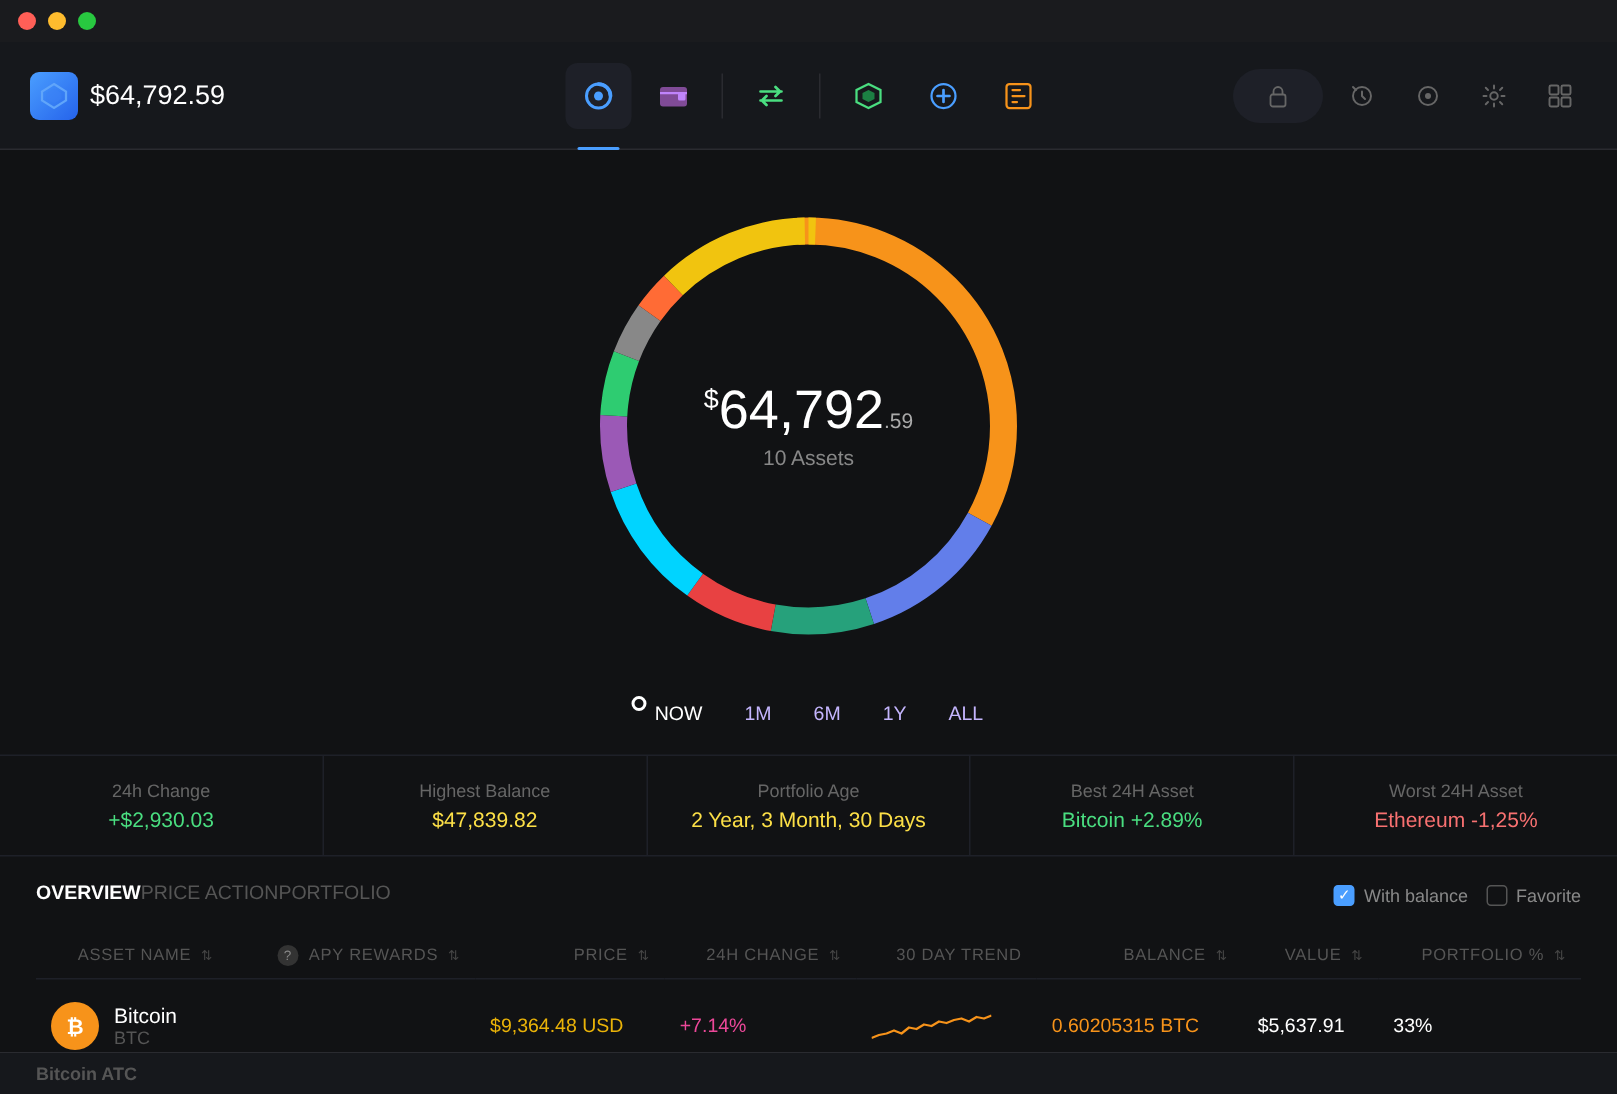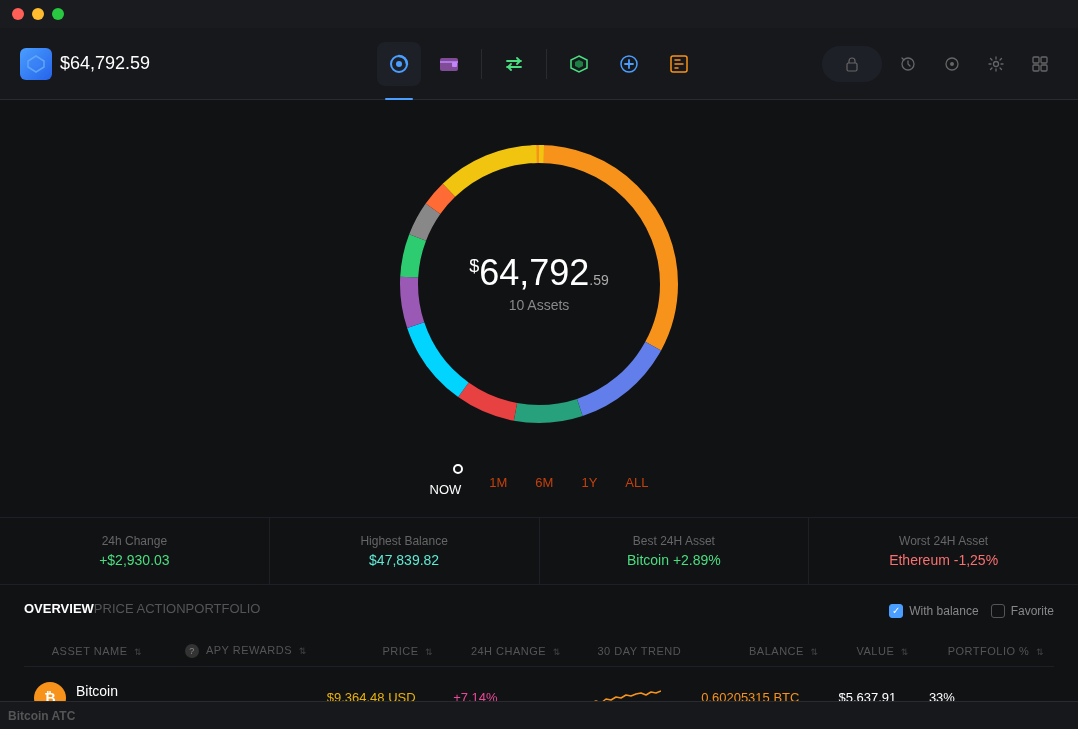--- a/index.html
+++ b/index.html
@@ -159,32 +159,32 @@
 
     
     .time-selector {
       display: flex;
       align-items: center;
       gap: 24px;
       margin-top: 20px;
       margin-bottom: 16px;
     }
     .time-btn {
-      color: #c2410c;
+      color: #c4b5fd;
       font-size: 13px;
       cursor: pointer;
       padding: 4px 2px;
     }
     .time-btn.active {
       color: #fff;
     }
     .time-now {
       display: flex;
-      flex-direction: column;
-      align-items: flex-end;
+      flex-direction: row;
+      align-items: flex-start;
       gap: 4px;
     }
     .time-now-dot {
       width: 10px; height: 10px;
       border-radius: 50%;
       border: 2px solid #fff;
       background: transparent;
     }
 
     
@@ -202,21 +202,21 @@
       border-right: 1px solid #1e2028;
       text-align: center;
     }
     .stat-item:last-child { border-right: none; }
     .stat-label {
       color: #666;
       font-size: 12px;
       margin-bottom: 4px;
     }
     .stat-value {
-      color: #5eead4;
+      color: #fde047;
       font-size: 14px;
       font-weight: 500;
     }
     .stat-value.positive { color: #4ade80; }
     .stat-value.negative { color: #f87171; }
 
     
     .table-section {
       padding: 16px 24px;
     }
@@ -334,21 +334,21 @@
     .bottom-bar {
       position: fixed;
       bottom: 0;
       left: 0;
       right: 0;
       height: 28px;
       background: #16181c;
       border-top: 1px solid #2a2b30;
       display: flex;
       align-items: center;
-      padding: 0 8px;
+      padding: 0 24px;
     }
     .bottom-logo {
       color: #555;
       font-size: 12px;
       font-weight: 600;
     }
   </style>
 </head>
 <body>
 
@@ -504,20 +504,24 @@
   </div>
 
   <div class="stats-row">
     <div class="stat-item">
       <div class="stat-label">24h Change</div>
       <div class="stat-value positive">+$2,930.03</div>
     </div>
     <div class="stat-item">
       <div class="stat-label">Highest Balance</div>
       <div class="stat-value">$47,839.82</div>
+    </div>
+    <div class="stat-item">
+      <div class="stat-label">Portfolio Age</div>
+      <div class="stat-value">2 Year, 3 Month, 30 Days</div>
     </div>
     <div class="stat-item">
       <div class="stat-label">Best 24H Asset</div>
       <div class="stat-value positive">Bitcoin +2.89%</div>
     </div>
     <div class="stat-item">
       <div class="stat-label">Worst 24H Asset</div>
       <div class="stat-value negative">Ethereum -1,25%</div>
     </div>
   </div>

